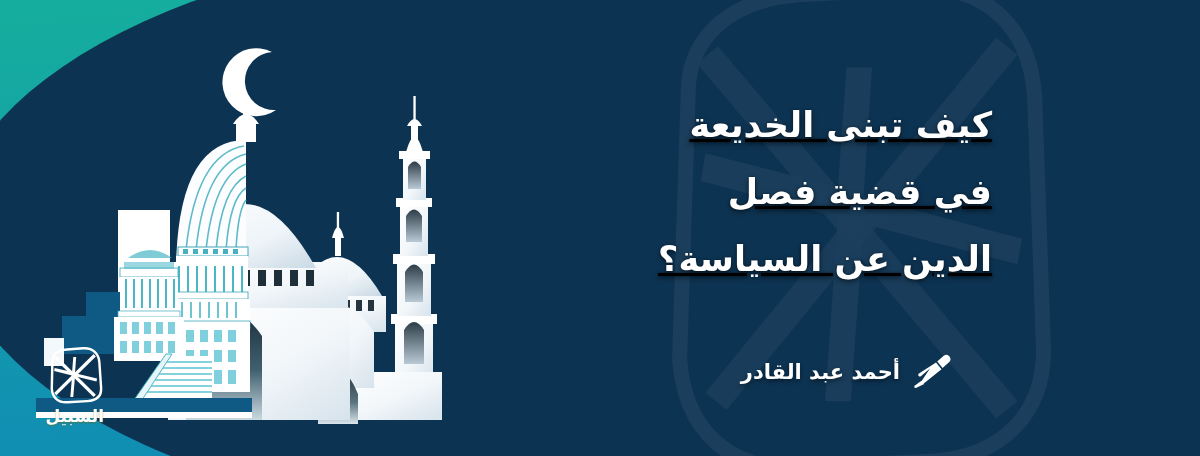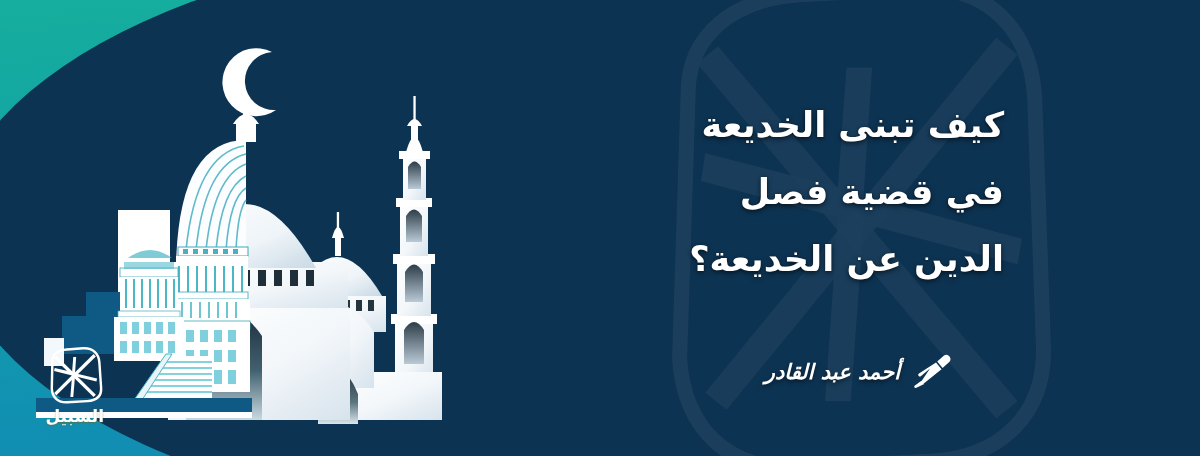--- a/index.html
+++ b/index.html
@@ -66,23 +66,24 @@
 
   
   .illustration{
     position:absolute;left:0;top:0;width:470px;height:456px;
     pointer-events:none;
   }
   .illustration svg{width:100%;height:100%;display:block;}
 
   
   .headline{
-    position:absolute;right:196px;top:92px;width:520px;
+    position:absolute;right:208px;top:92px;width:520px;
     text-align:right;
     direction:rtl;
+    text-decoration:underline;
   }
   .headline .ln{
     display:block;
     color:#ffffff;
     font-weight:bold;
     font-size:35px;
     line-height:67px;
     letter-spacing:0px;
     text-shadow:0 2px 5px rgba(0,0,0,.55), 0 0 2px rgba(0,0,0,.4);
     white-space:nowrap;
@@ -93,21 +94,20 @@
     position:absolute;right:248px;top:354px;
     display:flex;align-items:center;gap:12px;
     direction:rtl;
   }
   .pen-icon{width:40px;height:36px;flex:0 0 auto;}
   .pen-icon svg{width:100%;height:100%;display:block;}
   .author-name{
     color:#ffffff;font-size:21px;font-weight:bold;
     text-shadow:0 2px 4px rgba(0,0,0,.5);
     white-space:nowrap;
-    font-style:italic;
   }
 
   
   .brand{
     position:absolute;left:22px;bottom:24px;
     width:82px;height:86px;
     display:flex;flex-direction:column;align-items:flex-start;
   }
   .brand-mark{width:58px;height:58px;}
   .brand-mark svg{width:100%;height:100%;display:block;}
@@ -366,21 +366,21 @@
           <rect x="36" y="412" width="216" height="6" fill="#ffffff"></rect>
         </g>
 
       </g>
     </svg>
   </div>
 
   <div class="headline">
     <span class="ln">كيف تبنى الخديعة</span>
     <span class="ln">في قضية فصل</span>
-    <span class="ln">الدين عن الخديعة؟</span>
+    <span class="ln">الدين عن السياسة؟</span>
   </div>
 
   <div class="author-row">
     <span class="pen-icon">
       <svg viewBox="0 0 40 36" xmlns="http://www.w3.org/2000/svg">
         <g fill="#ffffff">
           <path d="M37.5 2.4 q2.4 3.4 -0.8 6.2 L30.6 14 L25.2 7.4 L31.4 2.1 q3.5 -2.6 6.1 0.3 Z"></path>
           <path d="M24.0 8.6 L29.5 15.2 L12.4 29.0 q-1.4 1.1 -2.6 .2 q-1.1 -0.9 -0.2 -2.3 L18 14.6 L9.1 21.9 q-1.3 1.0 -2.4 .0 q-1.0 -1.0 -.1 -2.2 Z"></path>
           <path d="M9.4 26.7 L12.2 30.0 L4.4 33.8 q-1.3 .6 -1.9 -.2 q-.6 -.8 .1 -1.9 Z"></path>
         </g>

